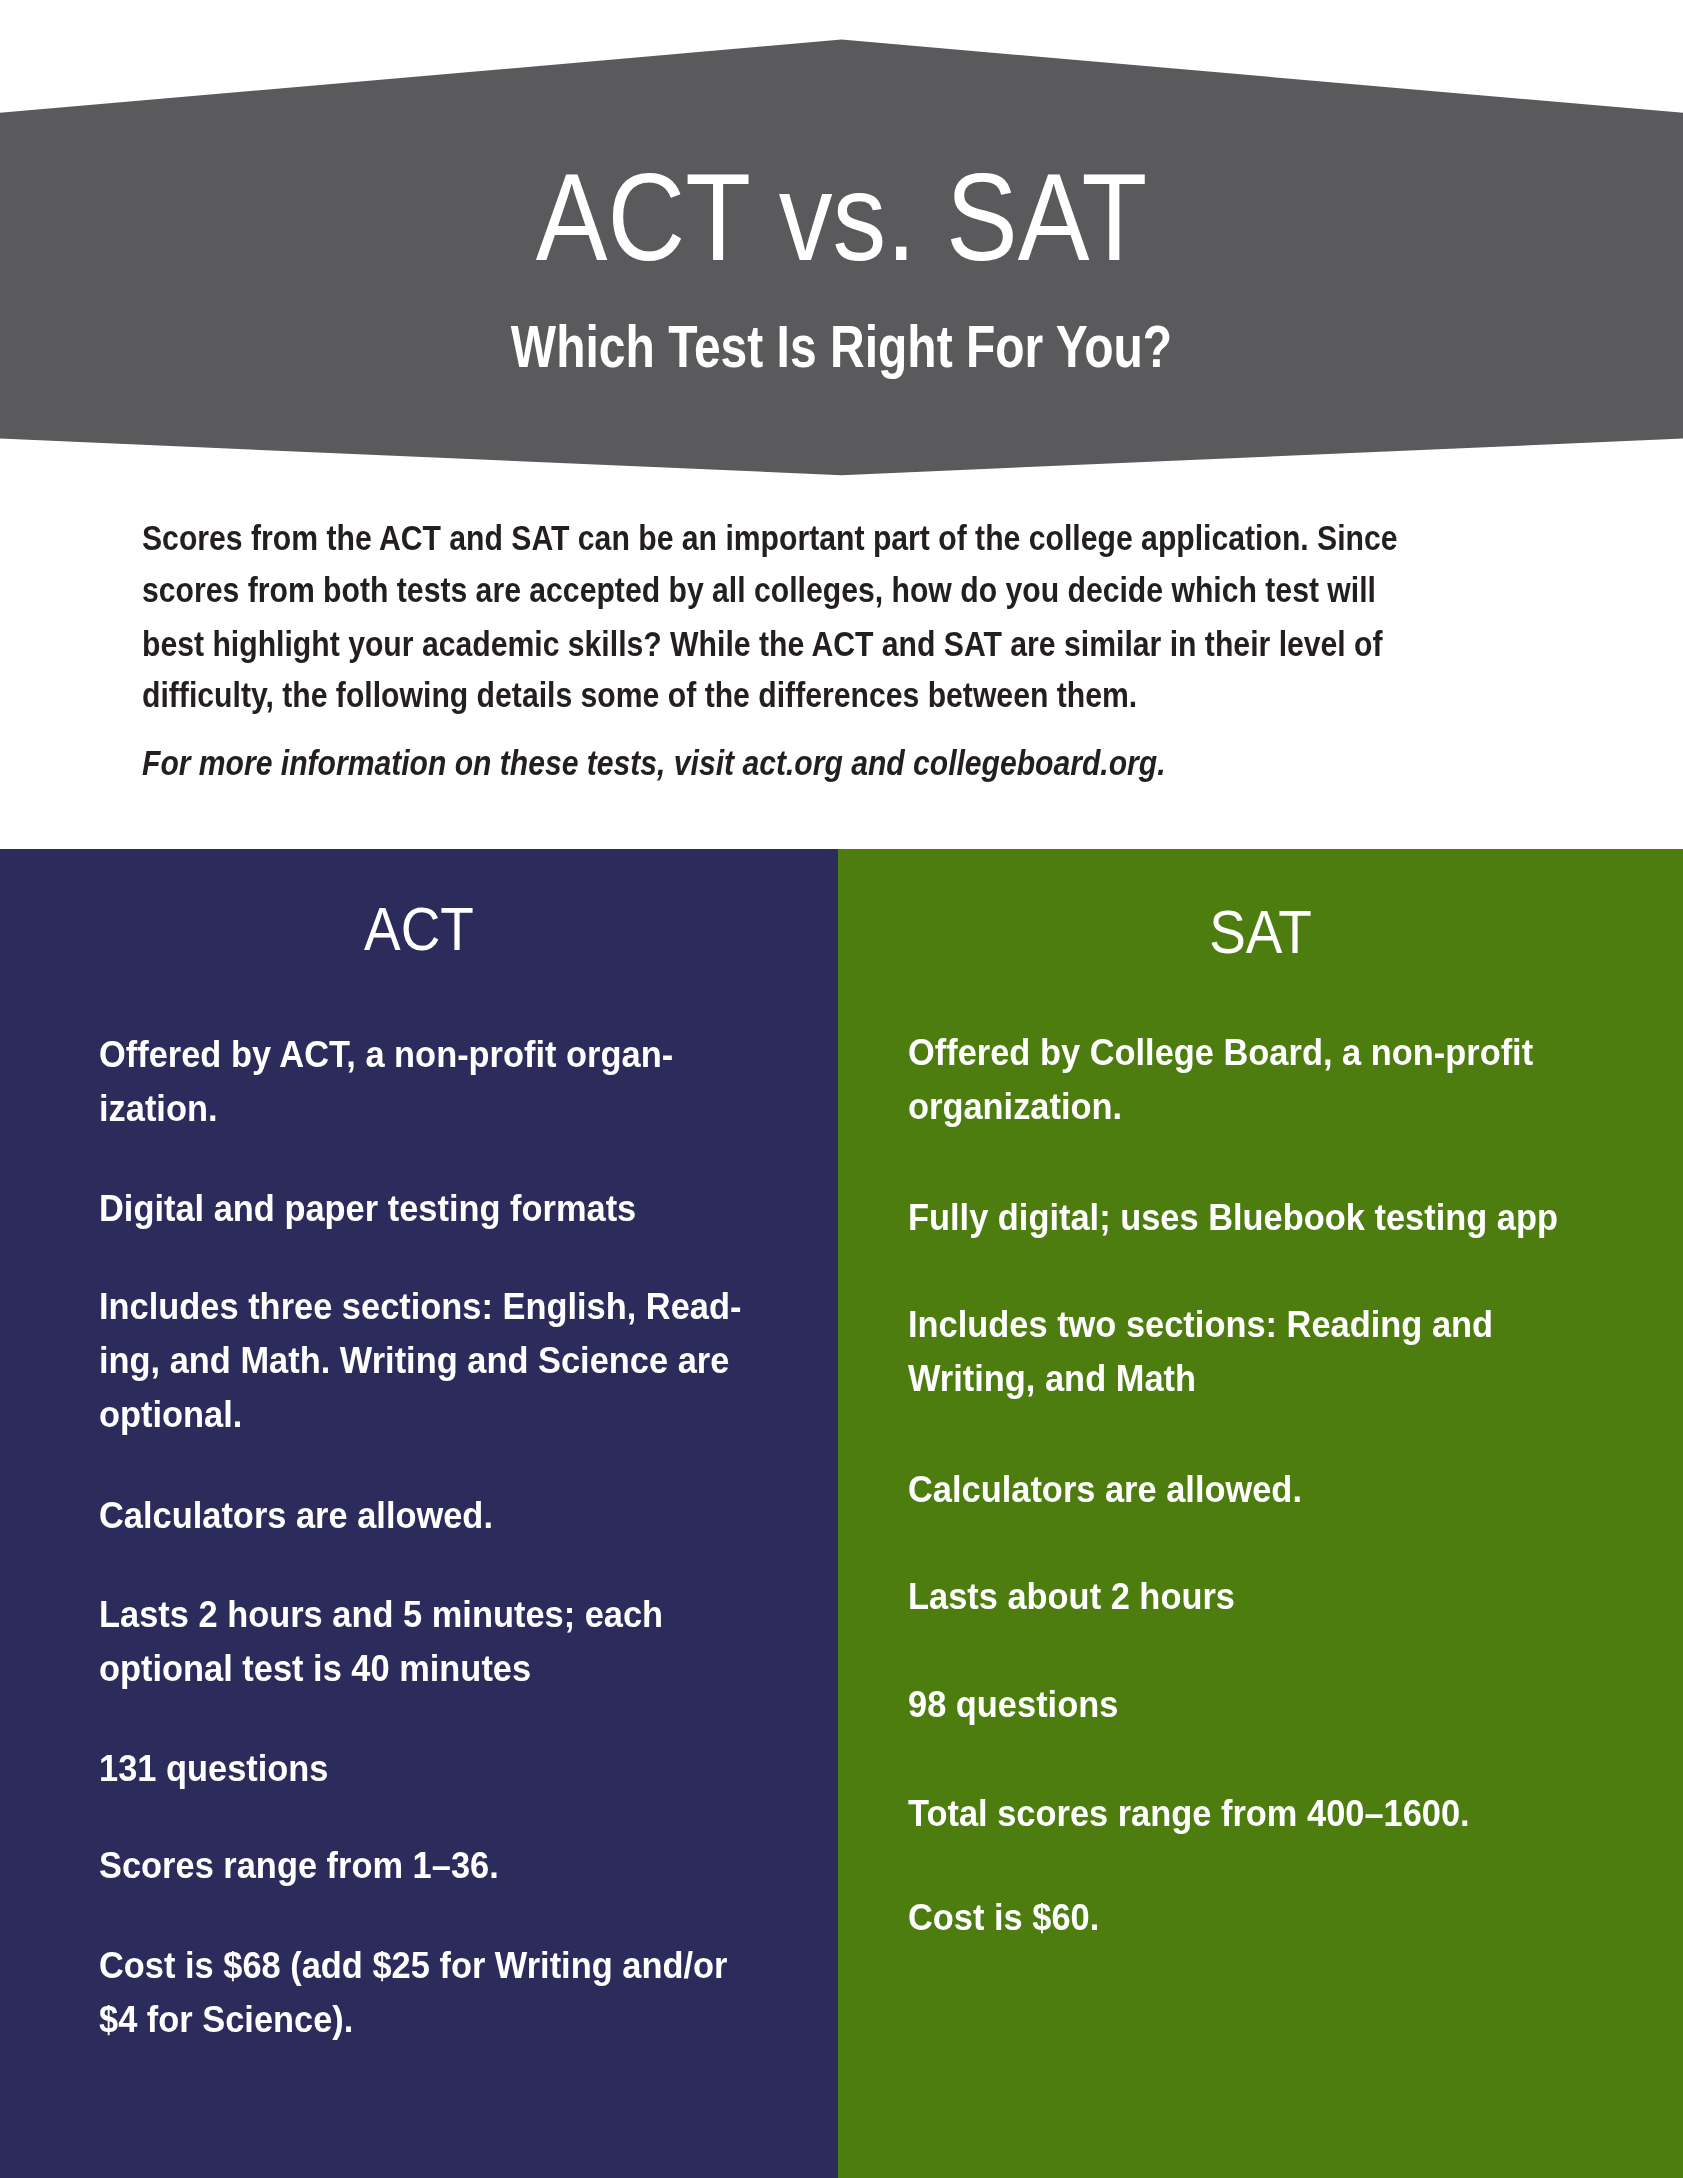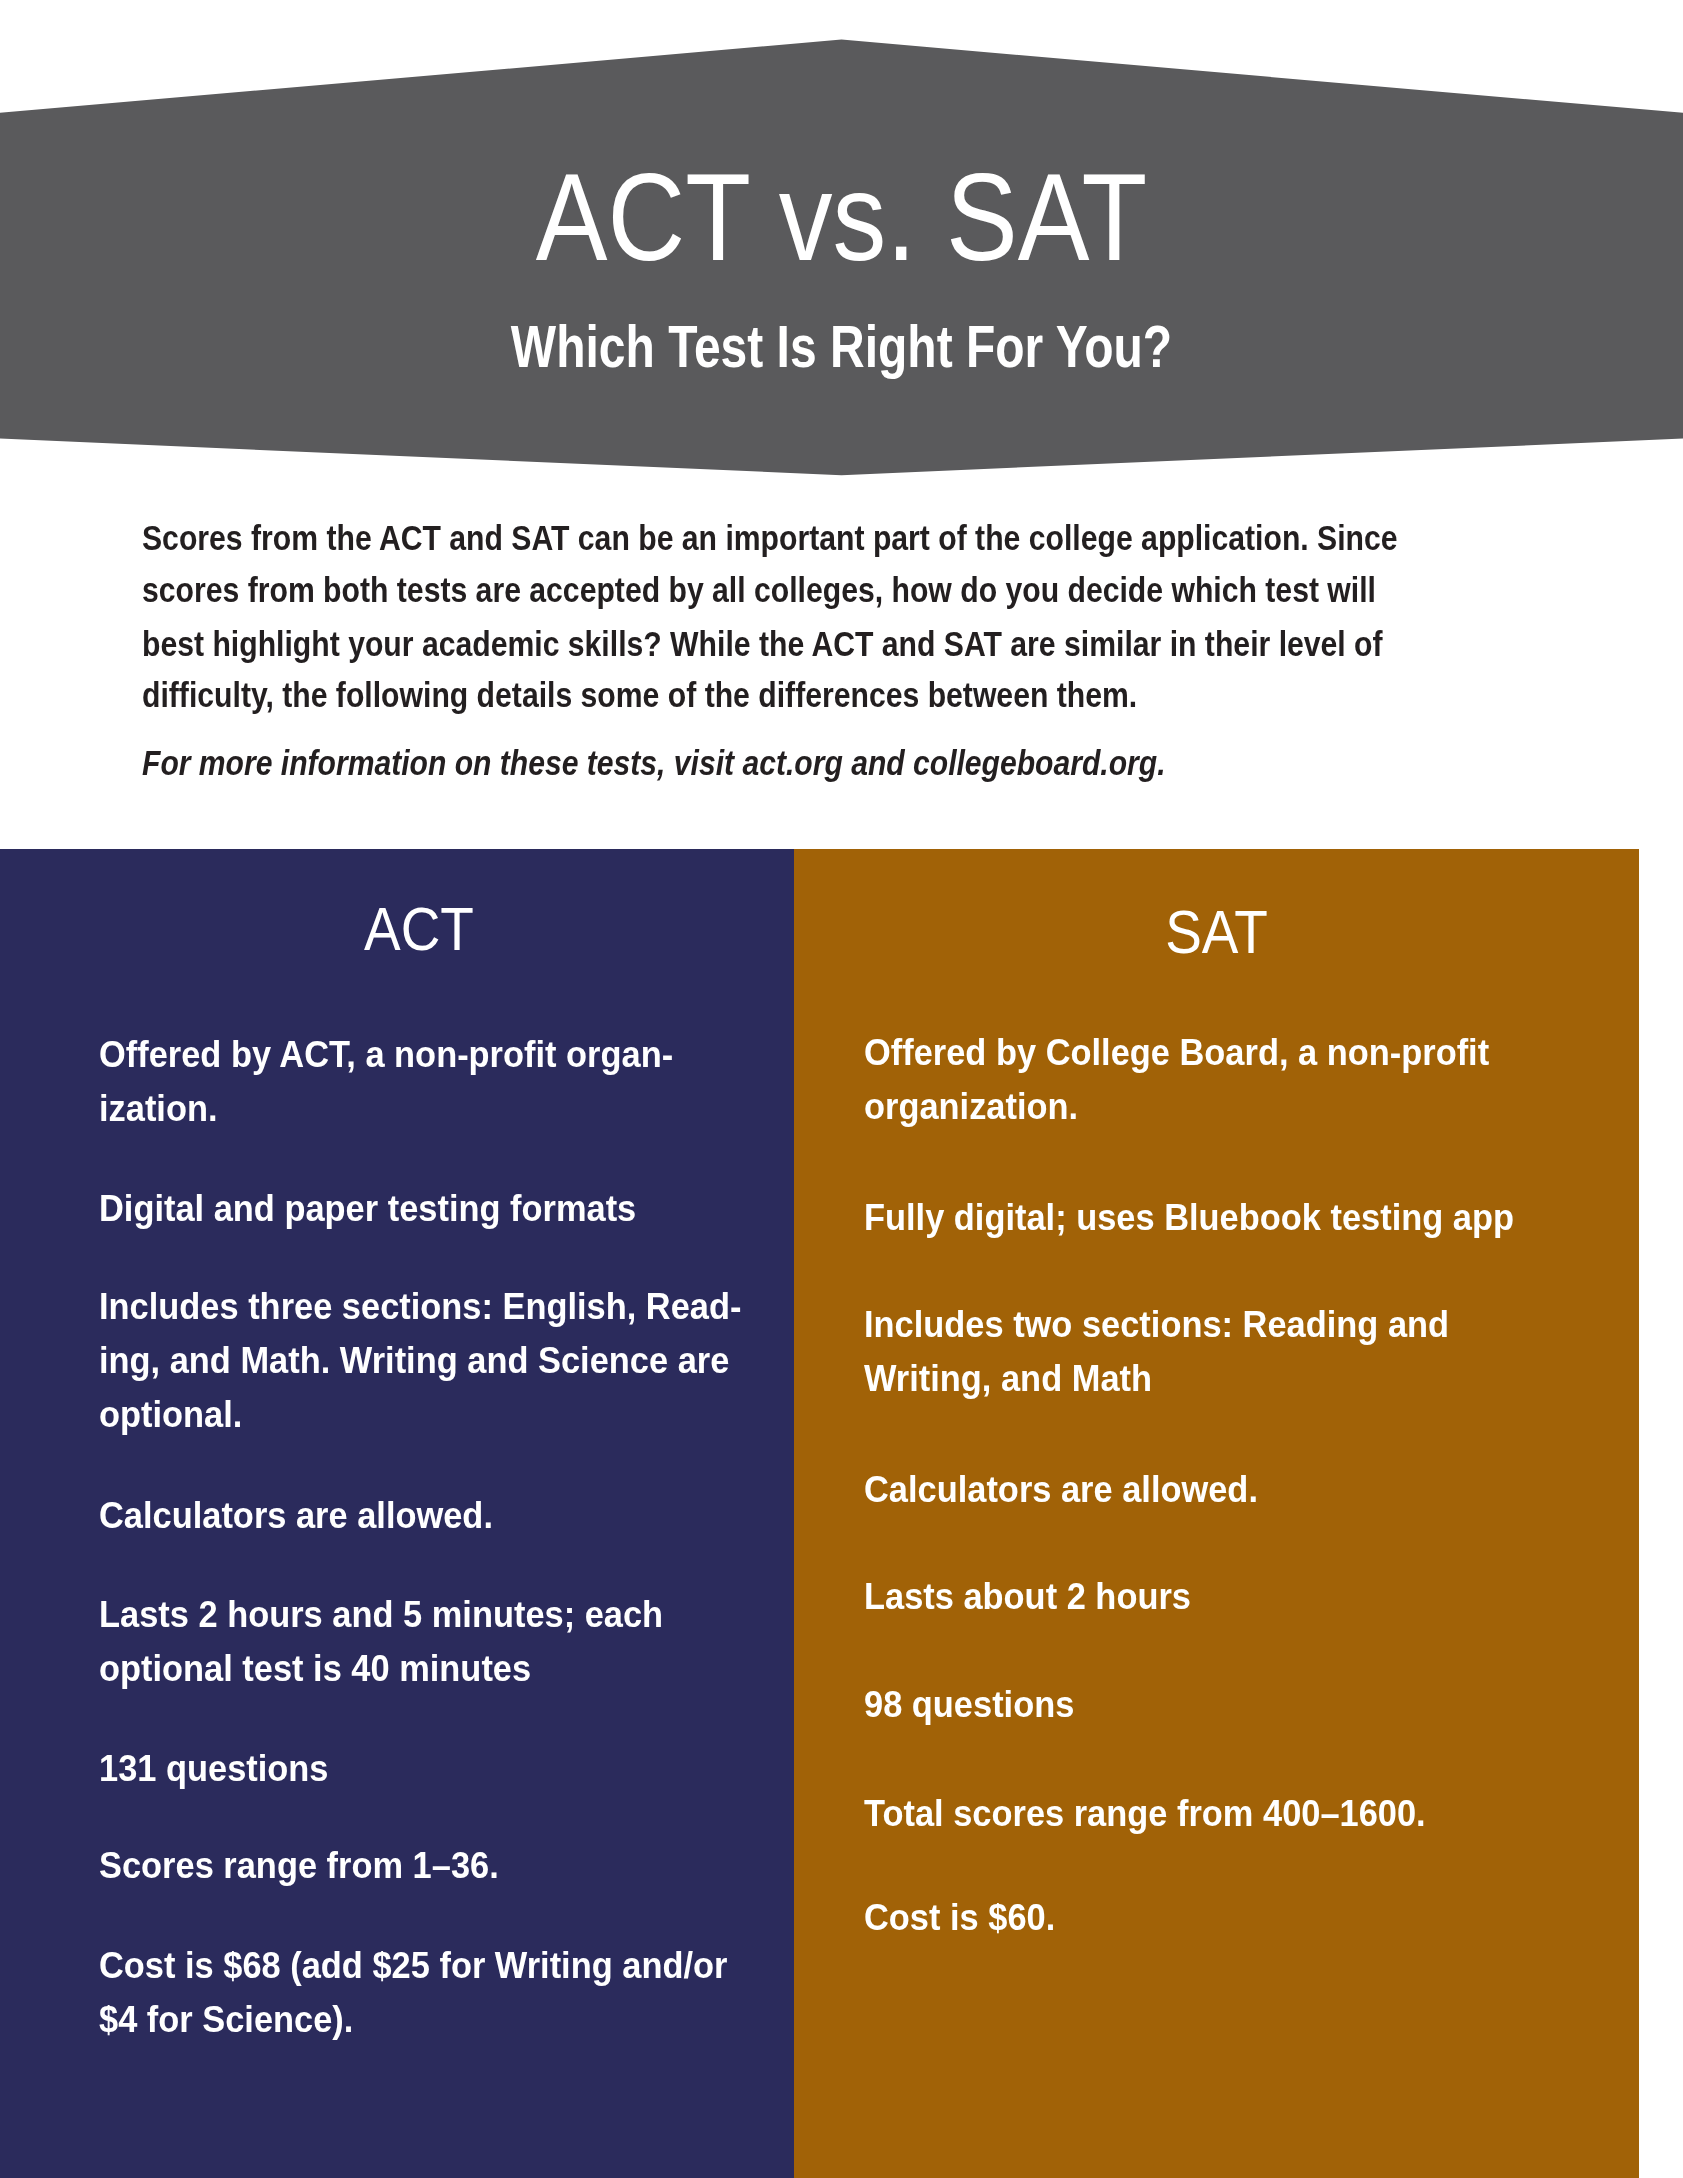--- a/index.html
+++ b/index.html
@@ -65,23 +65,23 @@
       position: absolute;
       top: 849px;
       height: 1329px;
     }
     .col-act {
       left: 0;
       width: 838px;
       background: #2b2b5c;
     }
     .col-sat {
-      left: 794px;
+      left: 838px;
       width: 845px;
-      background: #a16207;
+      background: #4d7c0f;
       text-decoration: underline;
     }
     .col-header {
       position: absolute;
       top: 50px;
       left: 0; right: 0;
       text-align: center;
       font-size: 61px;
       line-height: 61px;
       font-weight: 400;

